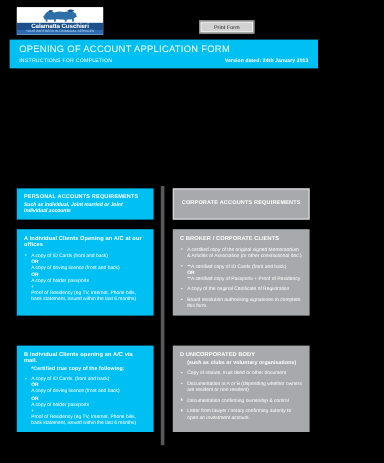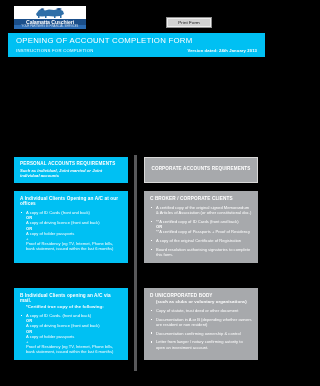--- a/index.html
+++ b/index.html
@@ -67,21 +67,21 @@
           <rect x="52" y="16" width="3" height="6" fill="#2f6fa8"></rect>
         </svg>
       </div>
       <div class="logo-name">Calamatta Cuschieri</div>
       <div class="logo-tag">YOUR PARTNERS IN FINANCIAL SERVICES</div>
     </div>
     <div class="printbtn">Print Form</div>
   </div>
 
   <div class="titleband">
-    <div class="title-main">OPENING OF ACCOUNT COMPLETION FORM</div>
+    <div class="title-main">OPENING OF ACCOUNT APPLICATION FORM</div>
     <div class="title-sub">INSTRUCTIONS FOR COMPLETION</div>
     <div class="title-ver">Version dated: 24th January 2013</div>
   </div>
 
   <div class="col-divider"></div>
 
   <div class="hdr blue" style="left:14px;top:157px;width:114px;height:26px;">
     <span class="hdr-title">PERSONAL ACCOUNTS REQUIREMENTS</span>
     <span class="hdr-sub">Such as individual, Joint married or Joint individual accounts</span>
   </div>

